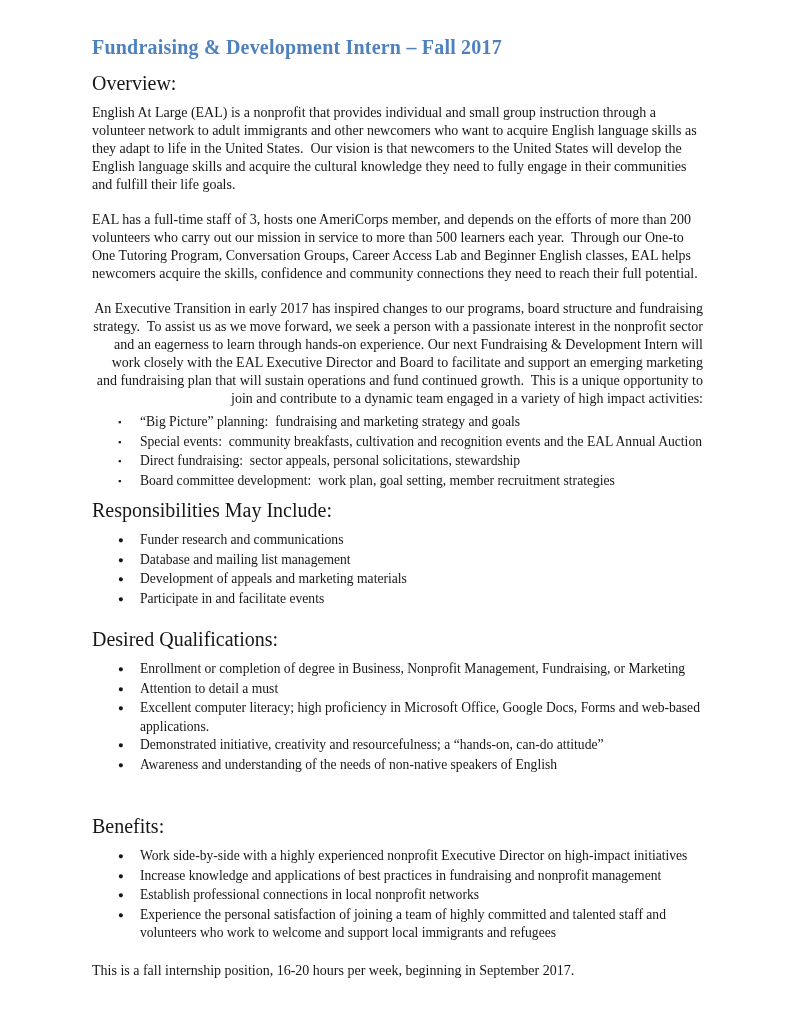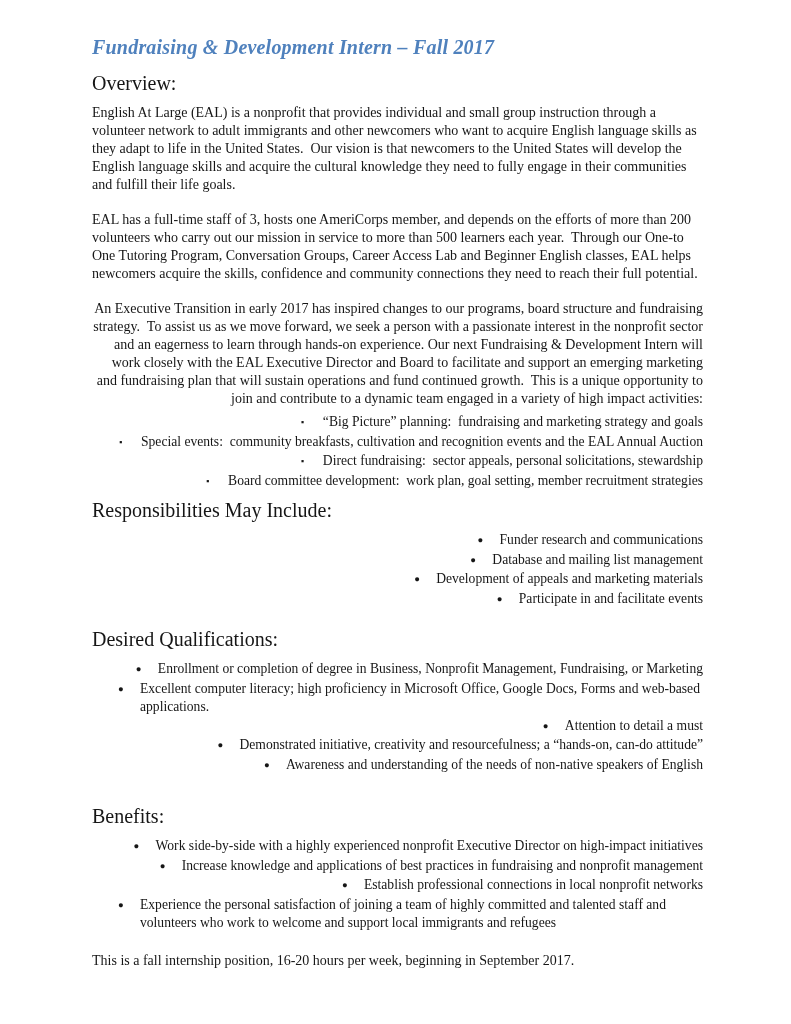--- a/index.html
+++ b/index.html
@@ -16,21 +16,20 @@
     width: 791px;
     height: 1024px;
     padding: 36px 88px 20px 92px;
   }
   .doc-title {
     color: #4F81BD;
     font-size: 20px;
     font-weight: bold;
     letter-spacing: 0.2px;
     margin: 0 0 13px 0;
-    font-style: italic;
   }
   .section-heading {
     font-size: 20px;
     font-weight: normal;
     margin: 0 0 9px 0;
   }
   .para {
     font-size: 14px;
     line-height: 18px;
     margin: 0 0 17px 0;
@@ -40,42 +39,41 @@
   ul.bullets {
     list-style: none;
     margin: 0 0 8px 0;
     padding: 0 0 0 26px;
   }
   ul.bullets li {
     display: flex;
     font-size: 13.6px;
     line-height: 18.5px;
     margin: 0;
-    justify-content: flex-end;
   }
   .bullet {
     flex: none;
     width: 22px;
     text-align: left;
   }
   .bullet.square::before {
     content: "▪";
     font-size: 9px;
     position: relative;
     top: -1px;
   }
   .bullet.round::before {
     content: "●";
     font-size: 9.5px;
     position: relative;
     top: -1px;
   }
   .li-text { white-space: pre-wrap; }
   .mt-lg { margin-top: 19px; }
-  .mt-xl { margin-top: 30px; }
+  .mt-xl { margin-top: 40px; }
   .closing { margin-top: 19px; margin-bottom: 6px; }
 </style>
 </head>
 <body>
 
 <div class="page">
 
   <h1 class="doc-title">Fundraising &amp; Development Intern – Fall 2017</h1>
 
   <h2 class="section-heading">Overview:</h2>
@@ -126,25 +124,25 @@
 
   <h2 class="section-heading mt-lg">Desired Qualifications:</h2>
 
   <ul class="bullets">
     <li>
         <span class="bullet round"></span>
         <span class="li-text">Enrollment or completion of degree in Business, Nonprofit Management, Fundraising, or Marketing</span>
       </li>
     <li>
         <span class="bullet round"></span>
-        <span class="li-text">Excellent computer literacy; high proficiency in Microsoft Office, Google Docs, Forms and web-based applications.</span>
+        <span class="li-text">Attention to detail a must</span>
       </li>
     <li>
         <span class="bullet round"></span>
-        <span class="li-text">Attention to detail a must</span>
+        <span class="li-text">Excellent computer literacy; high proficiency in Microsoft Office, Google Docs, Forms and web-based applications.</span>
       </li>
     <li>
         <span class="bullet round"></span>
         <span class="li-text">Demonstrated initiative, creativity and resourcefulness; a “hands-on, can-do attitude”</span>
       </li>
     <li>
         <span class="bullet round"></span>
         <span class="li-text">Awareness and understanding of the needs of non-native speakers of English</span>
       </li>
   </ul>

